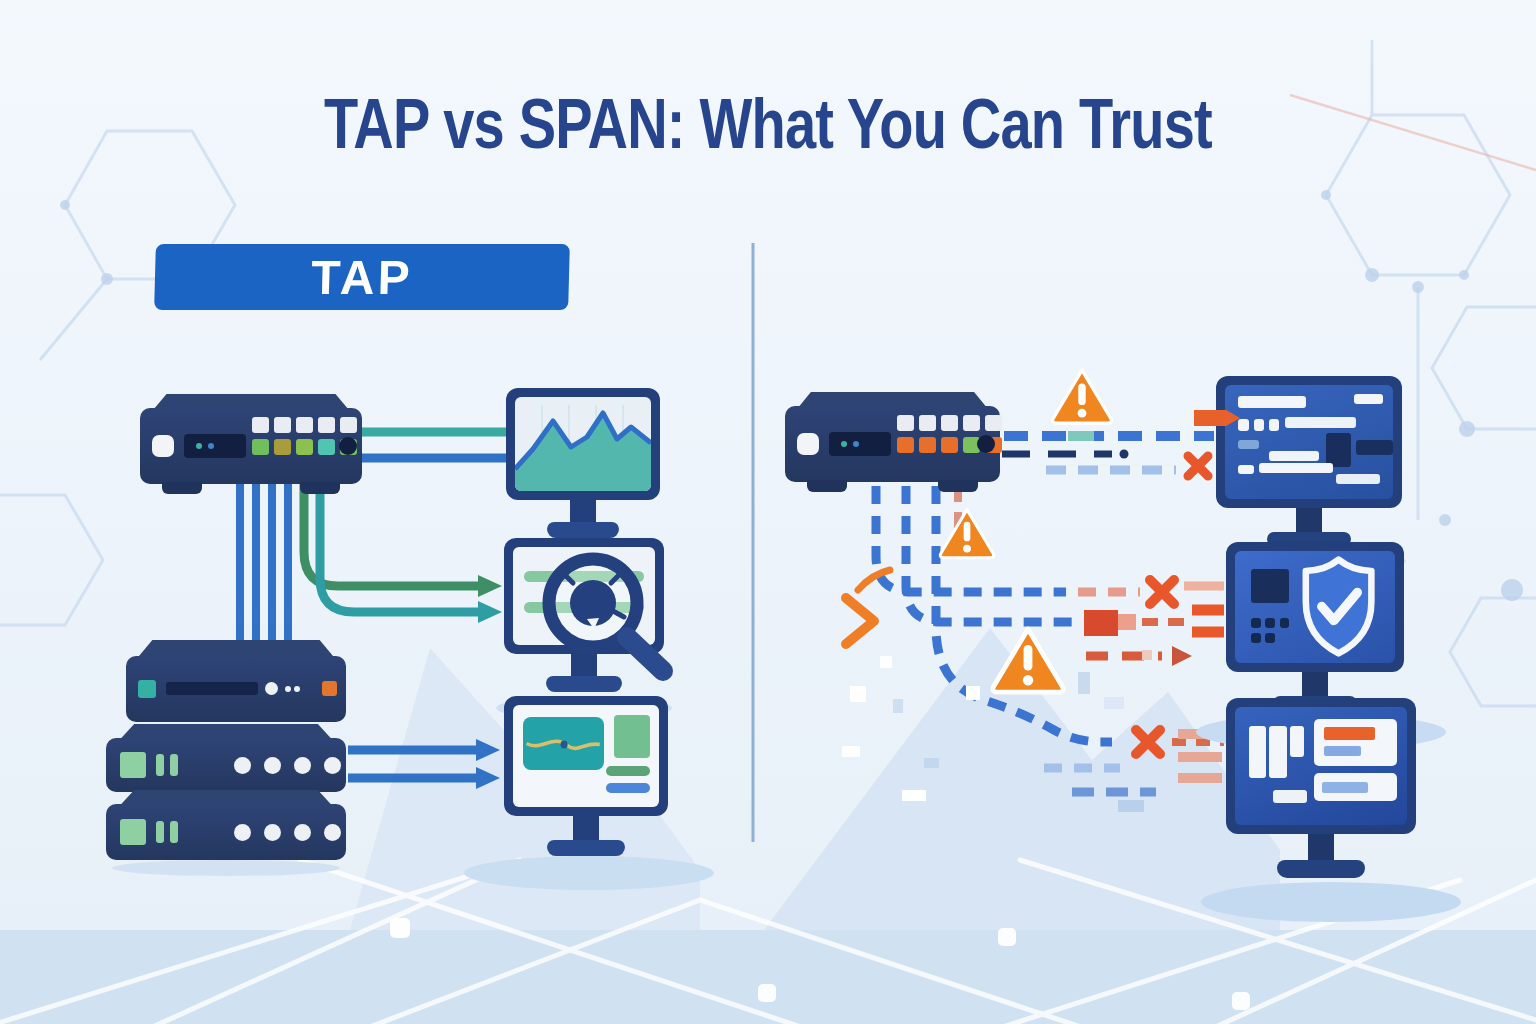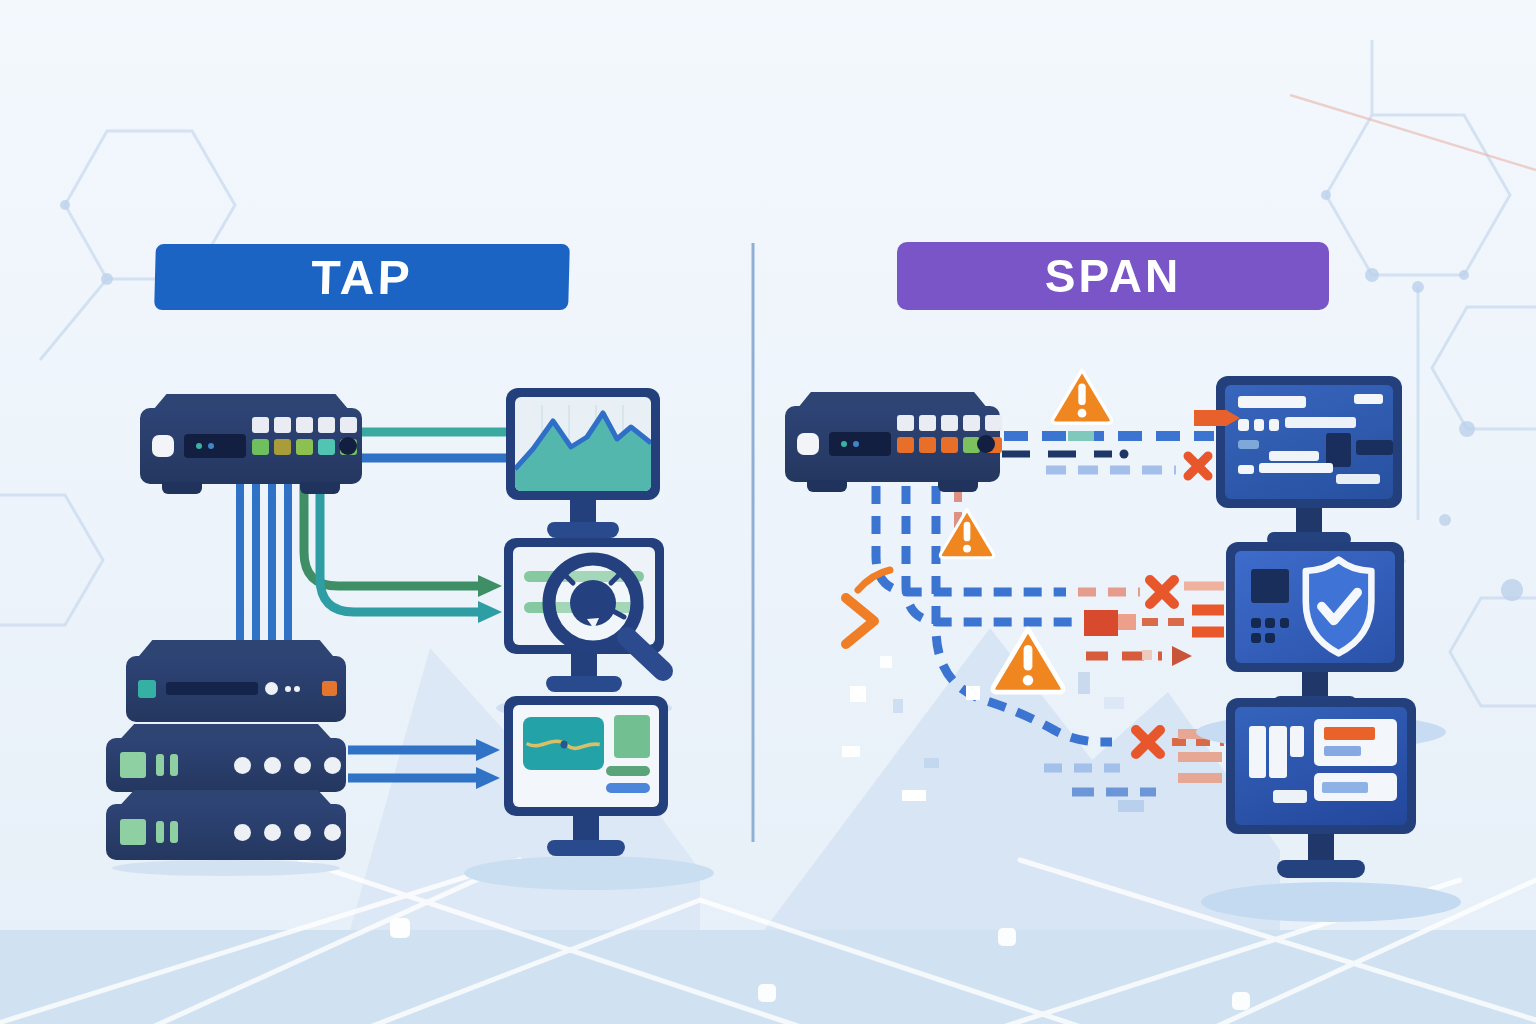--- a/index.html
+++ b/index.html
@@ -182,25 +182,25 @@
       <rect x="842" y="746" width="18" height="11" fill="#FFFFFF"></rect>
       <rect x="924" y="758" width="15" height="10" fill="#C3D7EE"></rect>
       <rect x="1078" y="672" width="12" height="22" fill="#C9DAEF"></rect>
       <rect x="1104" y="697" width="20" height="12" fill="#DCE8F6"></rect>
       <rect x="902" y="790" width="24" height="11" fill="#FFFFFF"></rect>
       <rect x="1118" y="800" width="26" height="12" fill="#B9D0EC"></rect>
       <rect x="1142" y="650" width="10" height="10" fill="#EFC9BD"></rect>
     </g>
   </svg>
 
+  <div class="title-wrap">
+    <h1>TAP vs SPAN: What You Can Trust</h1>
+  </div>
   <div class="banner banner-tap">
     <span>TAP</span>
-  </div>
-  <div class="banner banner-span">
-    <span>SPAN</span>
   </div>
 
   <div class="dev" style="left:140px;top:394px;width:222px;height:100px;">
     <div class="d-top"></div>
     <div class="d-body" style="top:14px;bottom:10px;">
       <div class="sw-btn"></div>
       <div class="sw-disp">
           <i></i>
           <i></i>
         </div>

